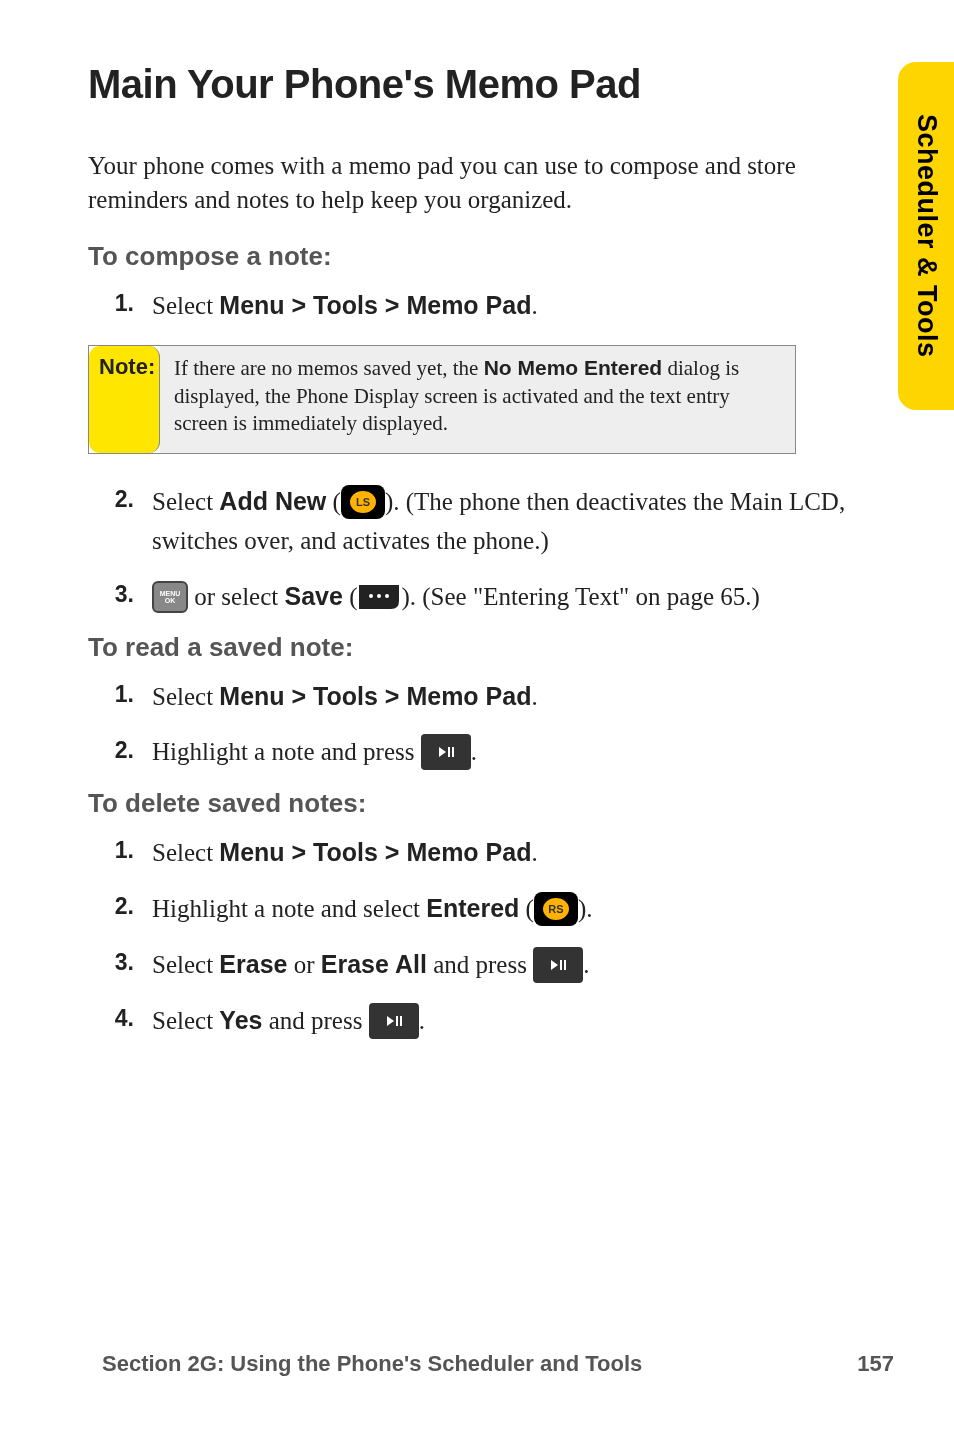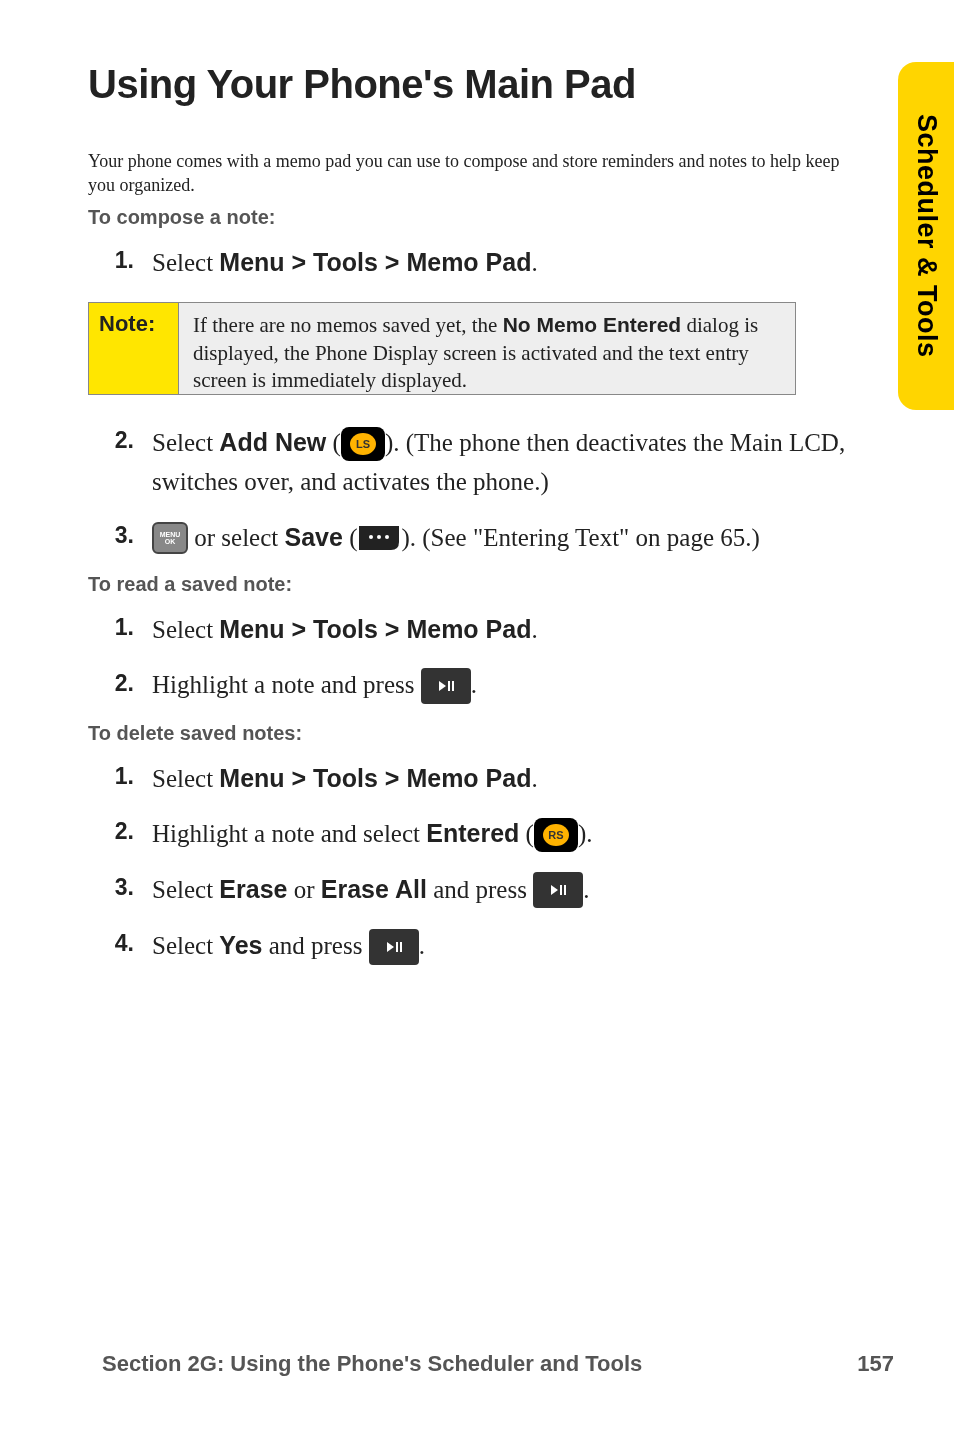--- a/index.html
+++ b/index.html
@@ -40,28 +40,28 @@
     width: 760px;
   }
   h1.title {
     font-family: "Segoe UI", Arial, sans-serif;
     font-weight: 800;
     font-size: 40px;
     letter-spacing: -0.5px;
     margin-bottom: 42px;
   }
   p.intro {
-    font-size: 18px;
+    font-size: 25px;
     line-height: 1.35;
-    margin-bottom: 8px;
+    margin-bottom: 24px;
   }
   .subhead {
     font-family: "Segoe UI", Arial, sans-serif;
     font-weight: 700;
-    font-size: 20px;
+    font-size: 26px;
     margin-bottom: 14px;
     color: #555;
   }
   ol { list-style: none; }
   li.step {
     display: flex;
     margin-bottom: 16px;
     font-size: 25px;
     line-height: 1.55;
   }
@@ -78,33 +78,34 @@
   li.step .body { flex: 1; }
   .bold { font-weight: 700; font-family: "Segoe UI", Arial, sans-serif;}
   .note-box {
     border: 1px solid #888;
     display: flex;
     margin: 20px 0 28px 0;
     width: 708px;
   }
   .note-label {
     background: #ffe600;
-    width: 90px;
+    width: 71px;
     flex-shrink: 0;
     font-family: "Segoe UI", Arial, sans-serif;
     font-weight: 800;
     font-size: 22px;
     padding: 8px 6px 6px 10px;
     border-right: 1px solid #888;
+    border-radius: 11px;
   }
   .note-body {
     background: #eee;
     font-size: 21px;
     line-height: 1.3;
-    padding: 8px 10px 0 14px;
+    padding: 8px 10px 16px 14px;
     flex: 1;
   }
   .inline-key {
     display: inline-block;
     vertical-align: middle;
     position: relative;
     top: -2px;
   }
   .key-ls, .key-rs {
     width: 44px; height: 34px;
@@ -162,21 +163,21 @@
 </style>
 </head>
 <body>
 
 <div class="side-tab">
   <span class="side-tab-text">Scheduler &amp; Tools</span>
 </div>
 
 <div class="content">
 
-  <h1 class="title">Using Your Phone's Main Pad</h1>
+  <h1 class="title">Main Your Phone's Memo Pad</h1>
 
   <p class="intro">Your phone comes with a memo pad you can use to compose and store reminders and notes to help keep you organized.</p>
 
   <div class="subhead">To compose a note:</div>
 
   <ol>
     <li class="step">
       <span class="num">1.</span>
       <span class="body">
         <span>Select </span><span class="bold">Menu &gt; Tools &gt; Memo Pad</span><span>.</span>

